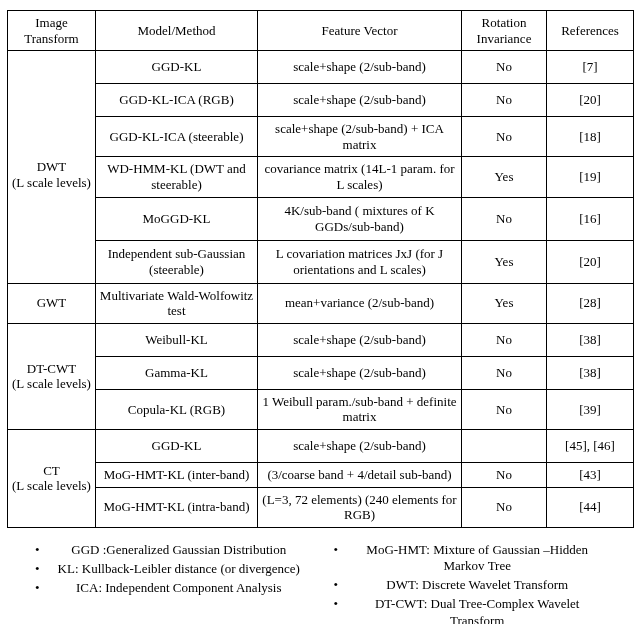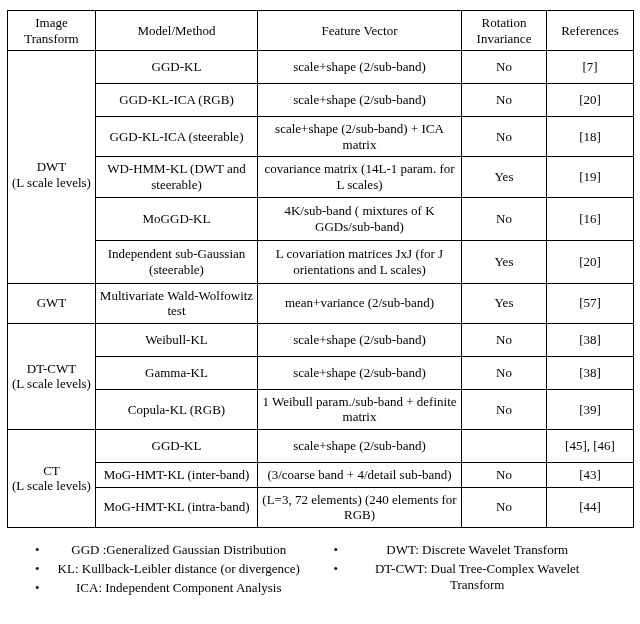--- a/index.html
+++ b/index.html
@@ -144,21 +144,21 @@
       </tr>
 
       <tr>
         <td class="transform">
           <div>GWT</div>
           <div></div>
         </td>
         <td>Multivariate Wald-Wolfowitz test</td>
         <td>mean+variance (2/sub-band)</td>
         <td>Yes</td>
-        <td>[57]</td>
+        <td>[28]</td>
       </tr>
 
       <tr class="row-pad">
         <td class="transform" rowspan="3">
           <div>DT-CWT</div>
           <div>(L scale levels)</div>
         </td>
         <td>Weibull-KL</td>
         <td>scale+shape (2/sub-band)</td>
         <td>No</td>
@@ -204,19 +204,20 @@
   </table>
 
   <div class="legend">
     <ul>
       <li>GGD :Generalized Gaussian Distribution</li>
       <li>KL:  Kullback-Leibler distance (or divergence)</li>
       <li>ICA: Independent Component Analysis</li>
 
     </ul>
     <ul>
+      <li>MoG-HMT: Mixture of Gaussian –Hidden Markov Tree</li>
       <li>DWT: Discrete Wavelet Transform</li>
       <li>DT-CWT: Dual Tree-Complex Wavelet Transform</li>
 
     </ul>
   </div>
 
 </div>
 
 </body></html>

